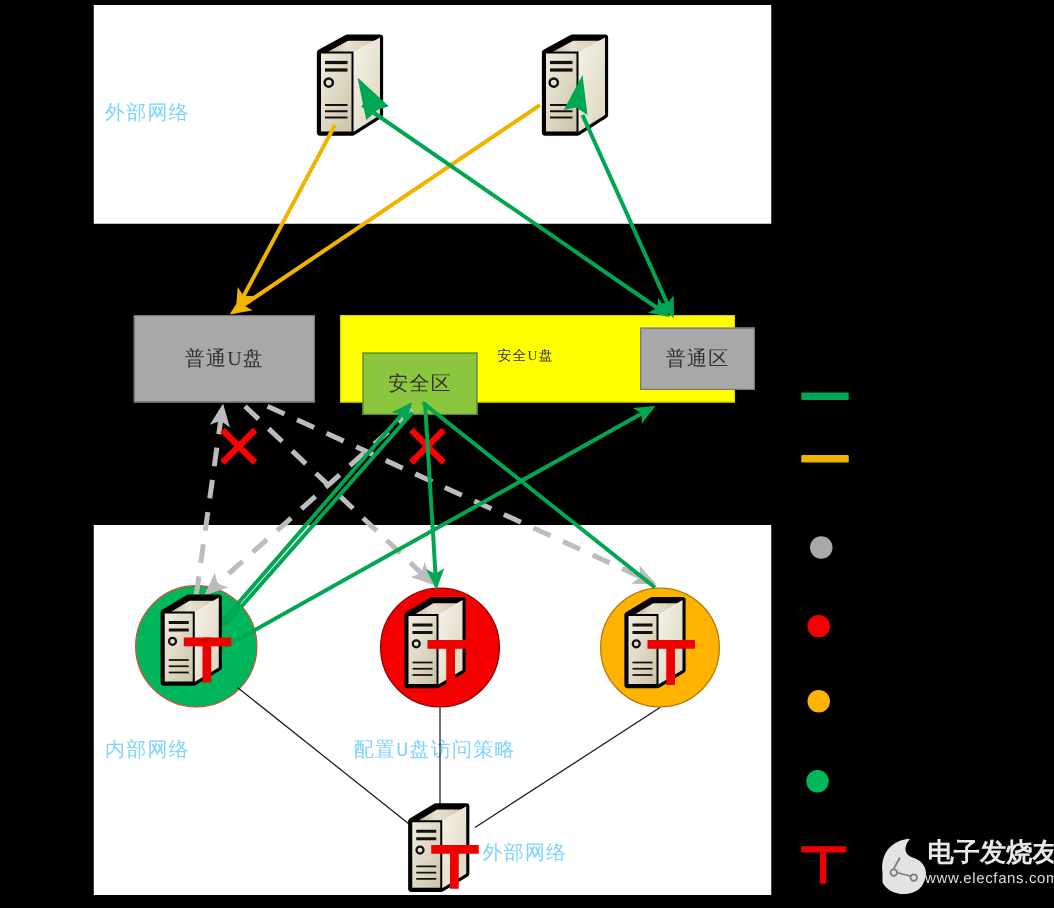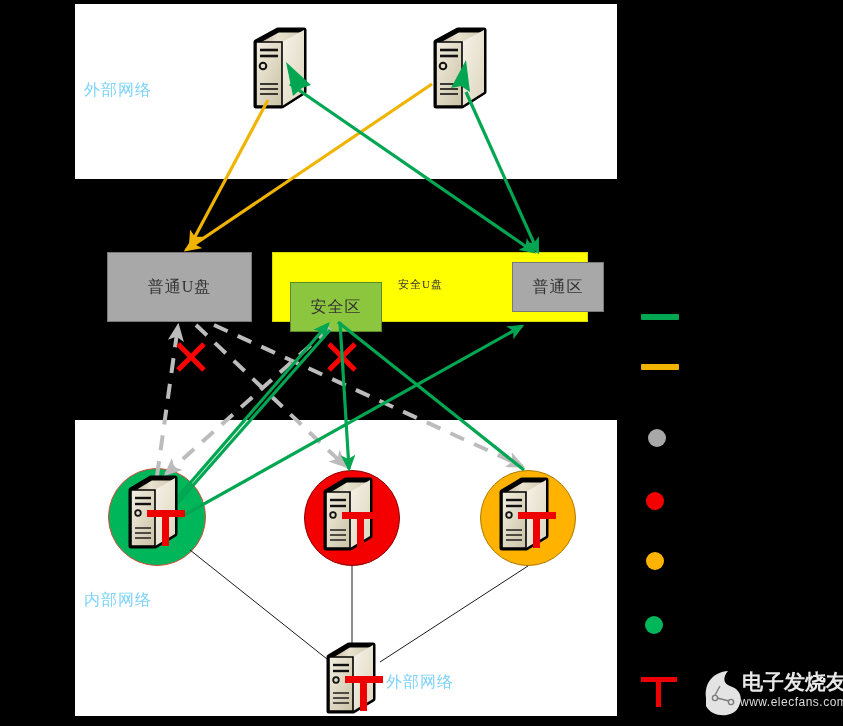--- a/index.html
+++ b/index.html
@@ -113,20 +113,21 @@
 </head>
 <body>
 
 <div id="stage">
 
   <div class="panel" id="panel-external"></div>
   <div class="panel" id="panel-internal"></div>
 
   <div class="zone-label" id="label-external">外部网络</div>
   <div class="zone-label" id="label-internal">内部网络</div>
+  <div class="zone-label" id="label-policy">配置U盘访问策略</div>
   <div class="zone-label" id="label-mgmt">外部网络</div>
 
   <div class="box" id="box-normal-udisk">普通U盘</div>
   <div class="box" id="box-secure-udisk"></div>
   <div class="box" id="box-secure-area">安全区</div>
   <div class="box" id="box-normal-area">普通区</div>
   <div id="label-secure-udisk-text">安全U盘</div>
 
   <div class="host-circle" id="circle-green"></div>
   <div class="host-circle" id="circle-red"></div>

